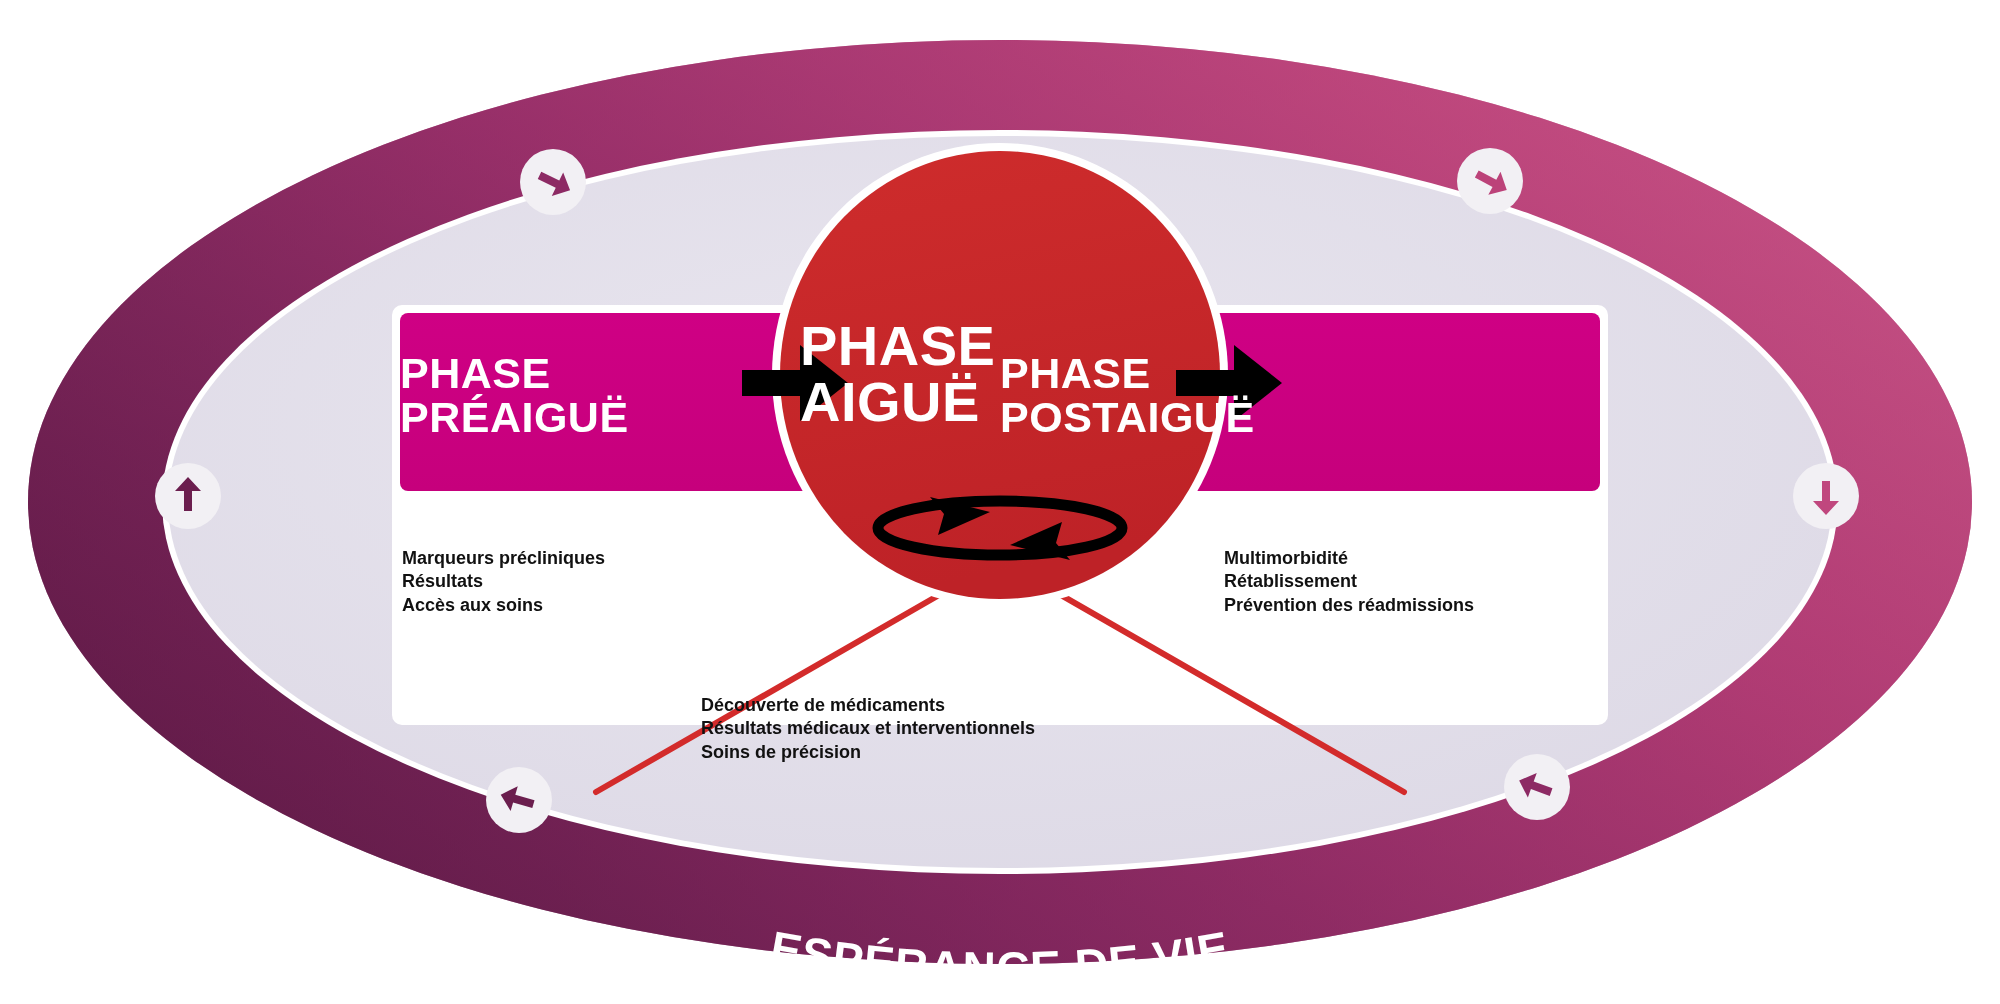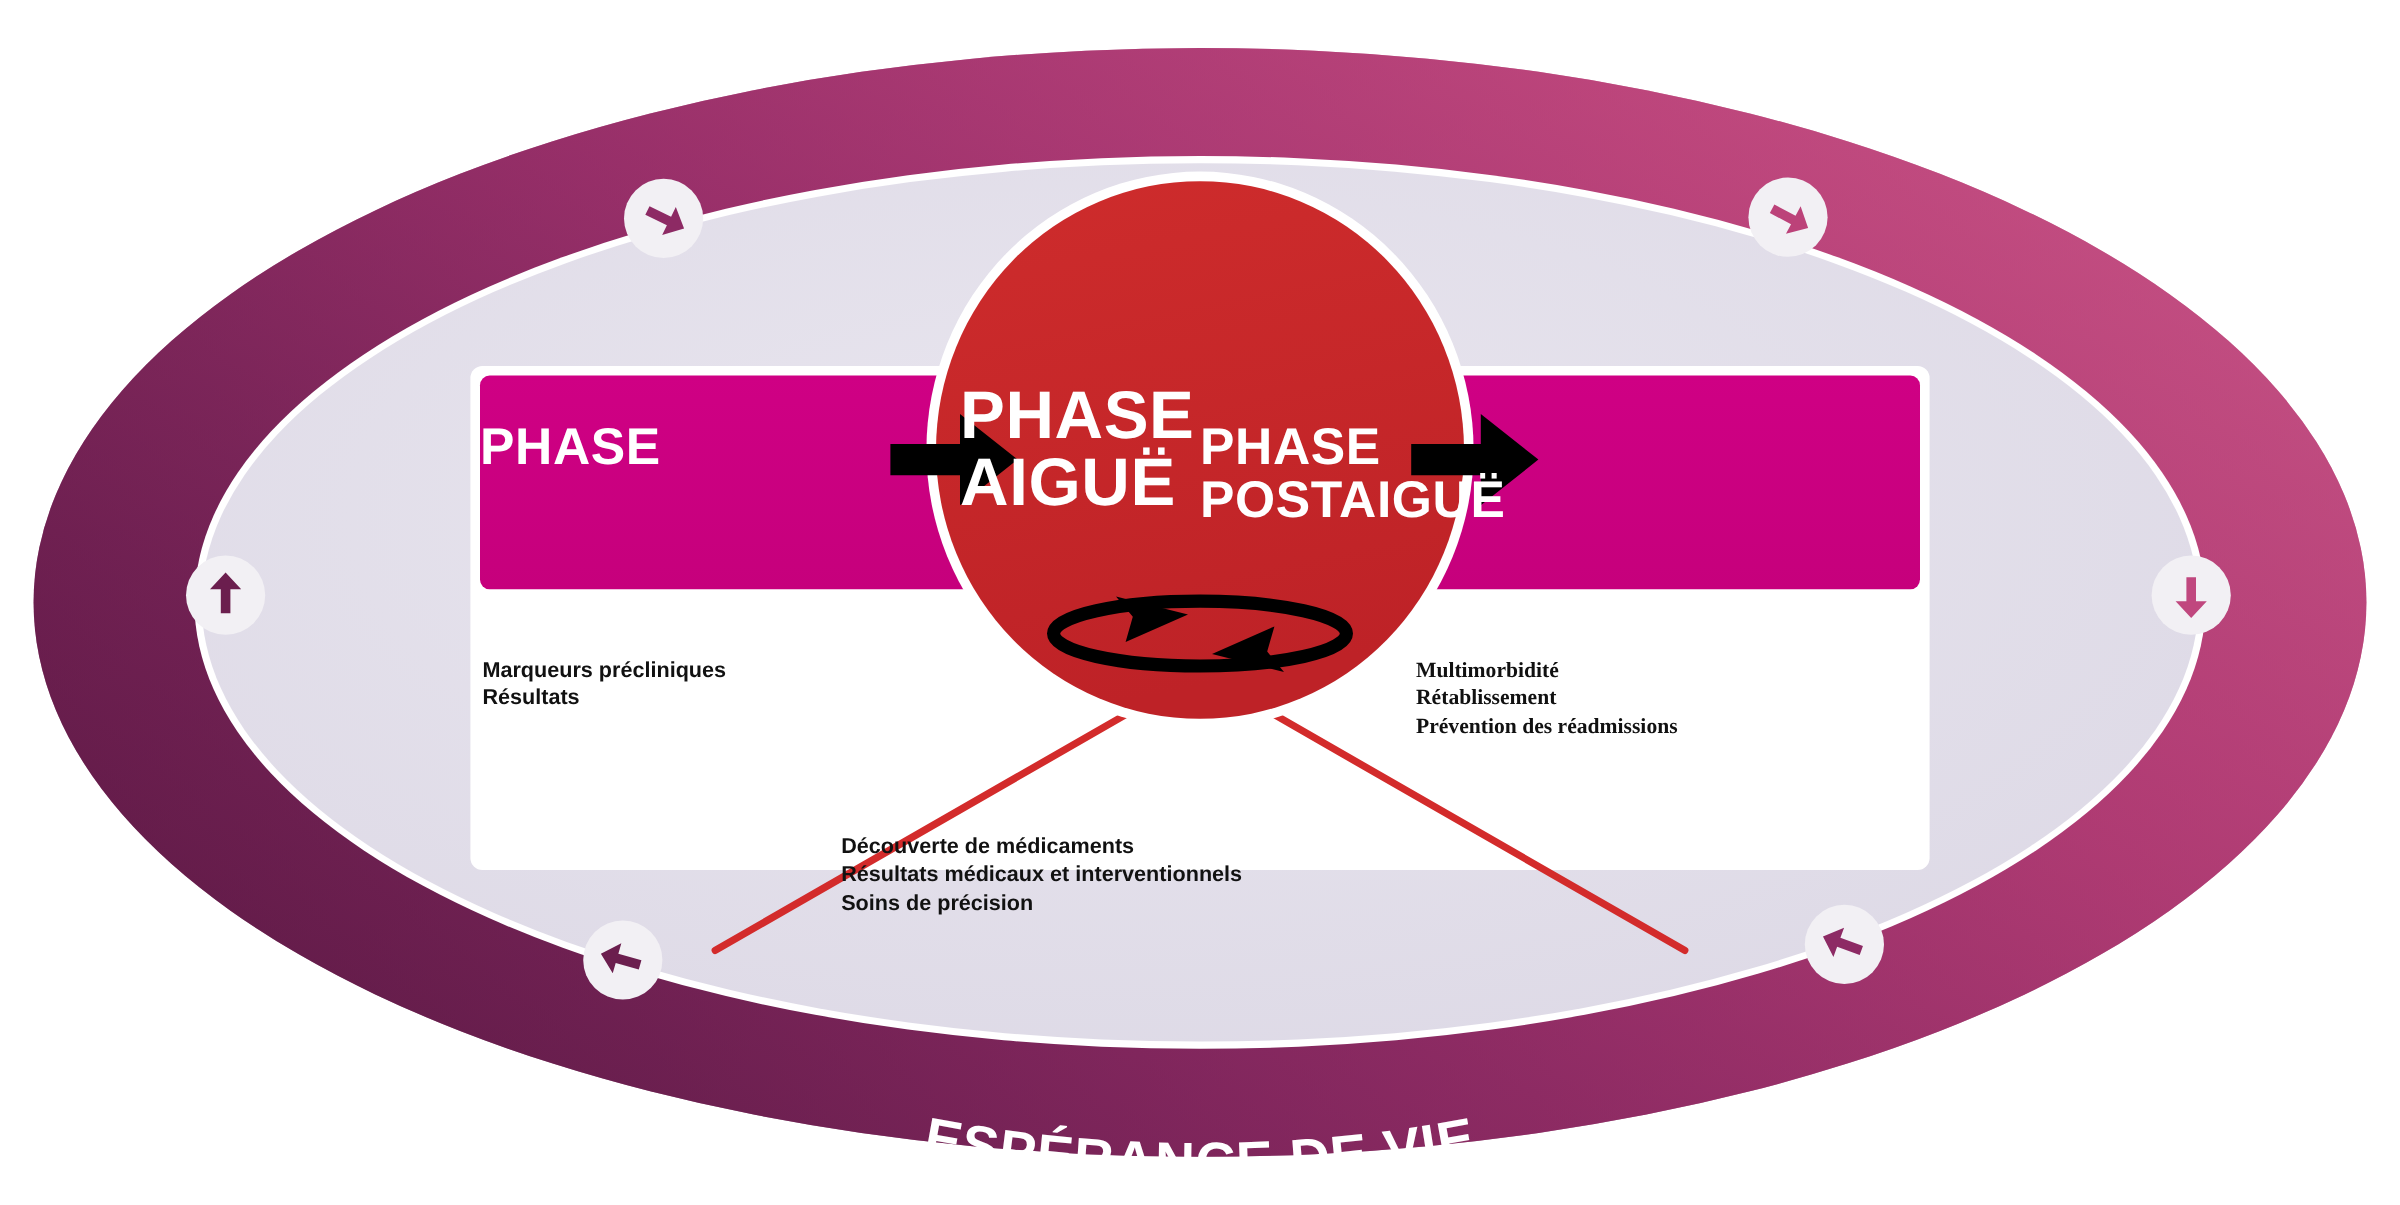--- a/index.html
+++ b/index.html
@@ -144,38 +144,40 @@
     <g>
       <ellipse cx="1000" cy="528" rx="122" ry="27" fill="none" stroke="#000000" stroke-width="11"></ellipse>
       <path d="M 930 497 L 990 512 L 938 535 L 944 514 Z" fill="#000000"></path>
       <path d="M 1070 560 L 1010 545 L 1062 522 L 1056 543 Z" fill="#000000"></path>
     </g>
 
   </svg>
 
   <div class="ov phase-box-label" style="left:400px;top:352px;width:600px;">
     <div>PHASE</div>
+    <div>PRÉAIGUË</div>
   </div>
 
   <div class="ov phase-box-label" style="left:1000px;top:352px;width:600px;">
     <div>PHASE</div>
     <div>POSTAIGUË</div>
   </div>
 
   <div class="ov center-label" style="left:800px;top:318px;width:400px;">
     <div>PHASE</div>
     <div>AIGUË</div>
   </div>
 
   <div class="ov body-text" style="left:402px;top:547px;width:400px;">
     <div>Marqueurs précliniques</div>
     <div>Résultats</div>
+    <div>Accès aux soins</div>
   </div>
 
-  <div class="ov body-text" style="left:1180px;top:547px;width:430px;font-family:Liberation Serif, serif;">
+  <div class="ov body-text" style="left:1224px;top:547px;width:430px;">
     <div>Multimorbidité</div>
     <div>Rétablissement</div>
     <div>Prévention des réadmissions</div>
   </div>
 
   <div class="ov body-text" style="left:701px;top:694px;width:660px;">
     <div>Découverte de médicaments</div>
     <div>Résultats médicaux et interventionnels</div>
     <div>Soins de précision</div>
   </div>

